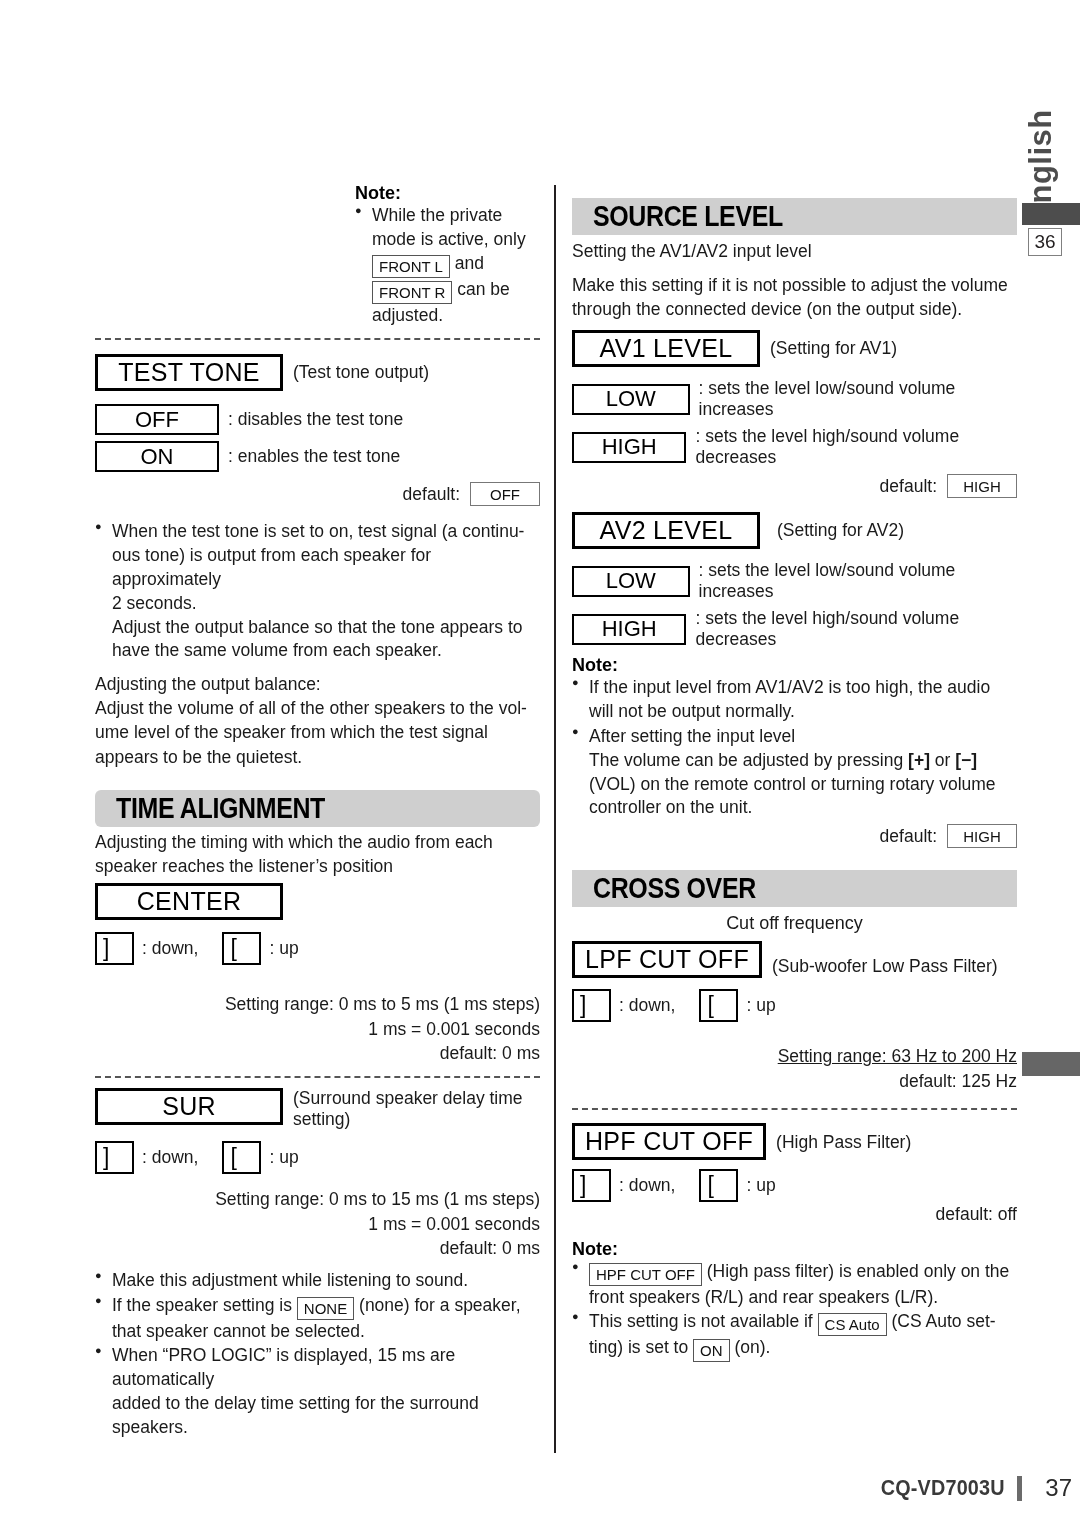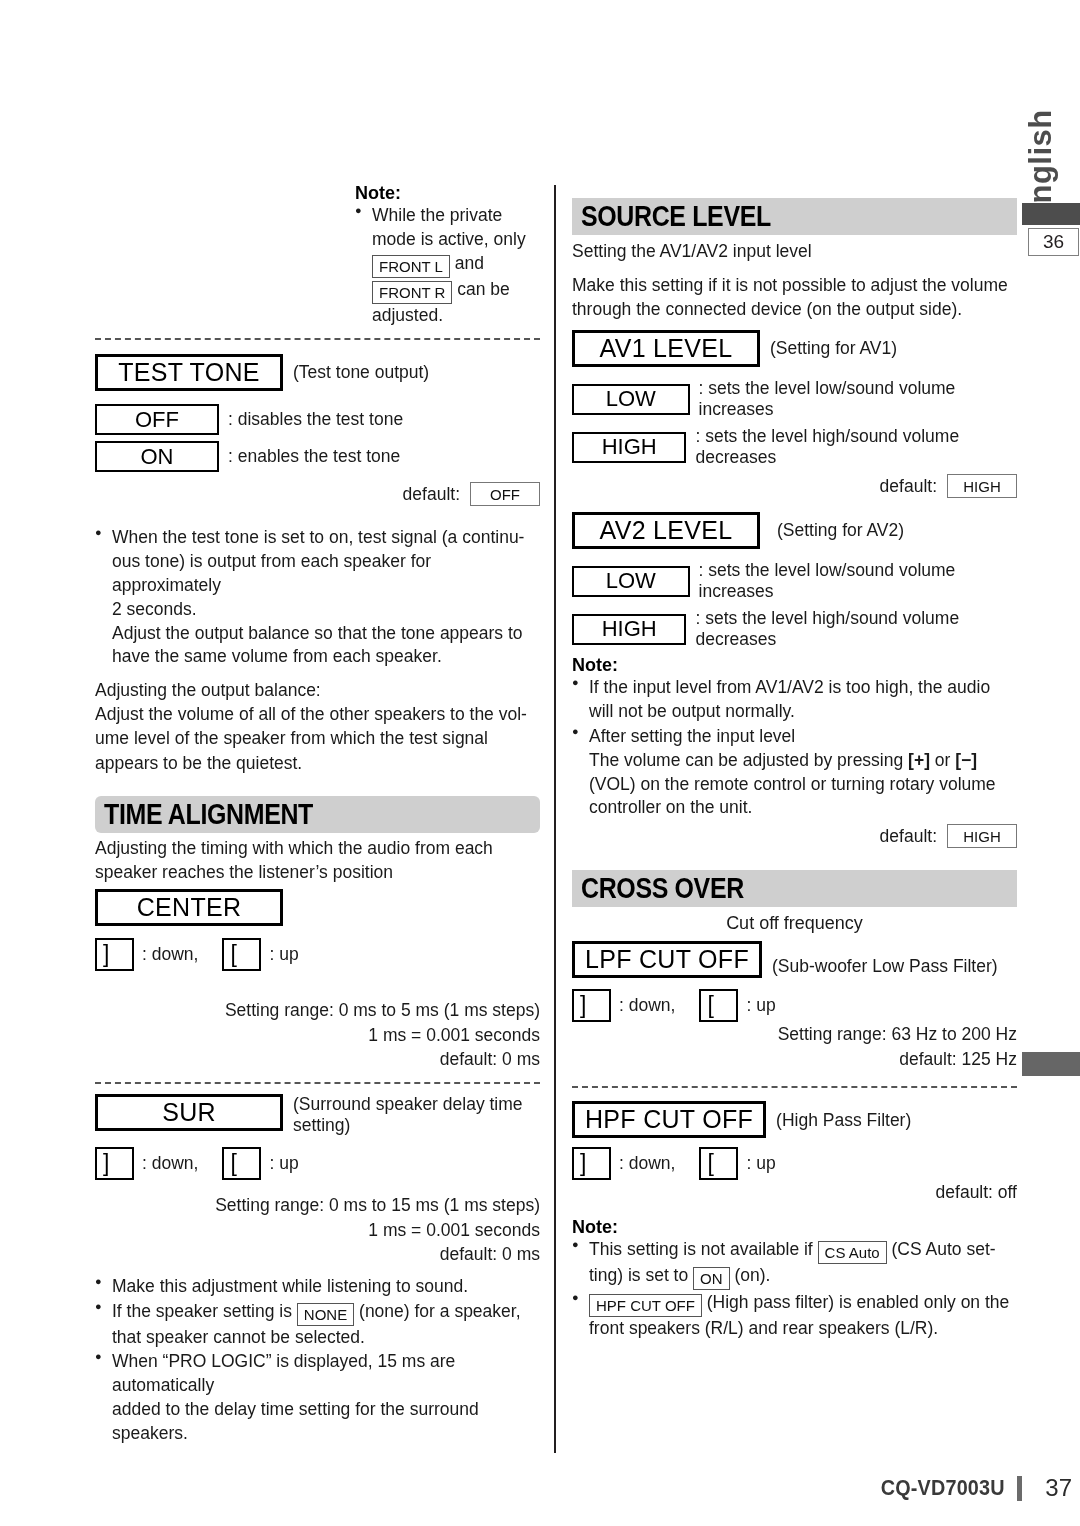--- a/index.html
+++ b/index.html
@@ -42,21 +42,21 @@
   }
   .side-bar-dark {
     position: absolute;
     left: 1022px; top: 203px;
     width: 58px; height: 22px;
     background: #4d4d4d;
   }
   .page-num-box {
     position: absolute;
     left: 1028px; top: 228px;
-    width: 51px; height: 28px;
+    width: 34px; height: 28px;
     border: 1.5px solid #808080;
     background: #fff;
     display: flex; align-items: center; justify-content: center;
     font-size: 19px; color: #231f20;
   }
   .side-bar-mid {
     position: absolute;
     left: 1022px; top: 1052px;
     width: 58px; height: 24px;
     background: #666666;
@@ -69,21 +69,21 @@
     width: 445px;
   }
   .col-left  { left: 95px; }
   .col-right { left: 572px; }
 
   
   .sec-bar {
     background: #cfcfcf;
     height: 37px;
     display: flex; align-items: center;
-    padding-left: 9px;
+    padding-left: 21px;
   }
   .sec-bar h2 {
     margin: 0;
     font-size: 29px;
     font-weight: bold;
     letter-spacing: -0.4px;
     transform: scaleX(0.86);
     transform-origin: left center;
     line-height: 1;
     color: #000;
@@ -294,21 +294,21 @@
     <div class="row-c" style="margin-top:6px;">
       <span class="box-mid">ON</span>
       <span class="cap-mid">: enables the test tone</span>
     </div>
 
     <div class="row-c" style="margin-top:10px; justify-content:flex-end;">
       <span class="ud">default:</span>
       <span class="box-small" style="margin-left:10px;">OFF</span>
     </div>
 
-    <ul class="bullets" style="margin-top:20px;">
+    <ul class="bullets" style="margin-top:14px;">
       <li>
         <span>When the test tone is set to on,  test signal (a continu-</span><br>
         <span>ous tone) is output from each speaker for approximately</span><br>
         <span>2 seconds.</span><br>
         <span>Adjust the output balance so that the tone appears to</span><br>
         <span>have the same volume from each speaker.</span>
       </li>
     </ul>
 
     <p class="p" style="margin-top:9px;">Adjusting the output balance:</p>
@@ -446,52 +446,52 @@
     <div class="row" style="margin-top:5px;align-items:flex-end;">
       <span class="box-big">LPF CUT OFF</span>
       <span class="cap" style="margin-top:8px;">(Sub-woofer Low Pass Filter)</span>
     </div>
     <div class="row-c" style="margin-top:11px;">
       <span class="box-arrow">]</span>
       <span class="ud" style="margin-left:8px;">: down,</span>
       <span class="box-arrow" style="margin-left:24px;">[</span>
       <span class="ud" style="margin-left:8px;">: up</span>
     </div>
-    <div class="right-txt" style="">Setting range: 63 Hz to 200 Hz</div>
+    <div class="right-txt" style="margin-top:22px;text-decoration:underline;">Setting range: 63 Hz to 200 Hz</div>
     <div class="right-txt">default: 125 Hz</div>
 
     <hr class="dash" style="margin-top:15px;">
 
     <div class="row" style="margin-top:13px;">
       <span class="box-big">HPF CUT OFF</span>
       <span class="cap" style="margin-top:8px;">(High Pass Filter)</span>
     </div>
     <div class="row-c" style="margin-top:9px;">
       <span class="box-arrow">]</span>
       <span class="ud" style="margin-left:8px;">: down,</span>
       <span class="box-arrow" style="margin-left:24px;">[</span>
       <span class="ud" style="margin-left:8px;">: up</span>
     </div>
     <div class="right-txt">default: off</div>
 
     <div class="note-title" style="margin-top:12px;">Note:</div>
     <ul class="bullets">
+      <li>
+        <span class="box-inline">HPF CUT OFF</span>
+        <span>(High pass filter) is enabled only on the</span><br>
+        <span>front speakers (R/L) and rear speakers (L/R).</span>
+      </li>
       <li>
         <span>This setting is not available if</span>
         <span class="box-inline">CS Auto</span>
         <span>(CS Auto set-</span><br>
         <span>ting) is set to</span>
         <span class="box-inline">ON</span>
         <span>(on).</span>
       </li>
-      <li>
-        <span class="box-inline">HPF CUT OFF</span>
-        <span>(High pass filter) is enabled only on the</span><br>
-        <span>front speakers (R/L) and rear speakers (L/R).</span>
-      </li>
     </ul>
 
   </div>
 
   <div class="footer">
     <span class="model">CQ-VD7003U</span>
     <span class="sep"></span>
     <span class="pg">37</span>
   </div>
 

